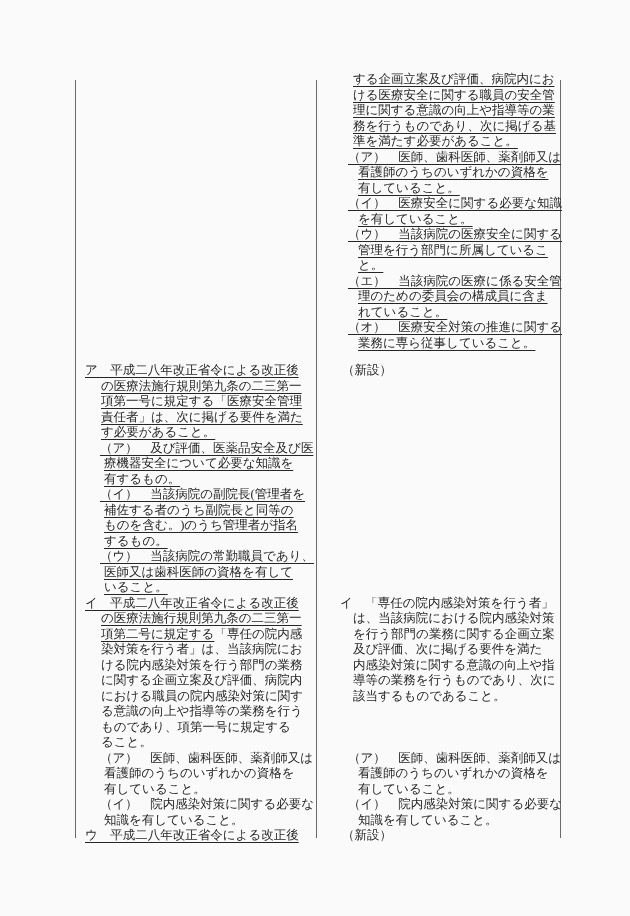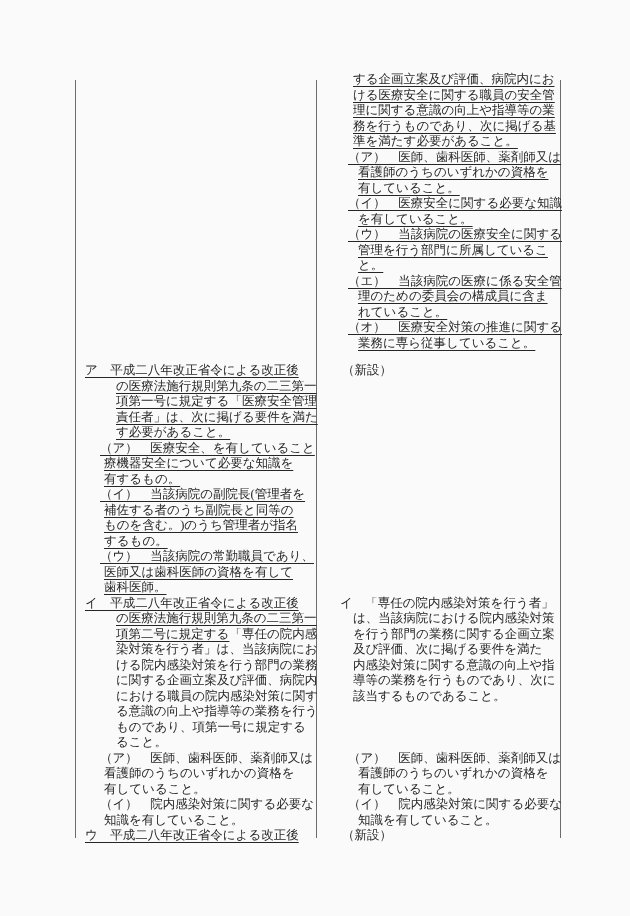--- a/index.html
+++ b/index.html
@@ -39,21 +39,21 @@
   .col-right { width: 245px; }
 
   .line {
     font-size: 12.5px;
     line-height: 15.5px;
     white-space: nowrap;
     letter-spacing: 0;
   }
   
   .col-left  .i0 { padding-left: 10px; }
-  .col-left  .i2 { padding-left: 41px; }
+  .col-left  .i2 { padding-left: 26px; }
   .col-left  .i3 { padding-left: 25px; }
   .col-left  .i4 { padding-left: 29px; }
 
   .col-right .i0 { padding-left: 26px; }
   .col-right .i1 { padding-left: 24px; }
   .col-right .i2 { padding-left: 37px; }
   .col-right .i3 { padding-left: 32px; }
   .col-right .i4 { padding-left: 42px; }
 
   .u {
@@ -94,30 +94,30 @@
         <div class="line i4"><span class="u">業務に専ら従事していること。</span></div>
       </div>
     </div>
     <div class="trow">
       <div class="cell col-left">
         <div class="line i0"><span class="u">ア　平成二八年改正省令による改正後</span></div>
         <div class="line i2"><span class="u">の医療法施行規則第九条の二三第一</span></div>
         <div class="line i2"><span class="u">項第一号に規定する「医療安全管理</span></div>
         <div class="line i2"><span class="u">責任者」は、次に掲げる要件を満た</span></div>
         <div class="line i2"><span class="u">す必要があること。</span></div>
-        <div class="line i3"><span class="u">（ア）　医療安全、を有していること</span></div>
+        <div class="line i3"><span class="u">（ア）　及び評価、医薬品安全及び医</span></div>
         <div class="line i4"><span class="u">療機器安全について必要な知識を</span></div>
         <div class="line i4"><span class="u">有するもの。</span></div>
         <div class="line i3"><span class="u">（イ）　当該病院の副院長(管理者を</span></div>
         <div class="line i4"><span class="u">補佐する者のうち副院長と同等の</span></div>
         <div class="line i4"><span class="u">ものを含む。)のうち管理者が指名</span></div>
         <div class="line i4"><span class="u">するもの。</span></div>
         <div class="line i3"><span class="u">（ウ）　当該病院の常勤職員であり、</span></div>
         <div class="line i4"><span class="u">医師又は歯科医師の資格を有して</span></div>
-        <div class="line i4"><span class="u">歯科医師。</span></div>
+        <div class="line i4"><span class="u">いること。</span></div>
       </div>
       <div class="cell col-right">
         <div class="line i0"><span>（新設）</span></div>
       </div>
     </div>
     <div class="trow">
       <div class="cell col-left">
         <div class="line i0"><span class="u">イ　平成二八年改正省令による改正後</span></div>
         <div class="line i2"><span class="u">の医療法施行規則第九条の二三第一</span></div>
         <div class="line i2"><span class="u">項第二号に規定する</span><span>「専任の院内感</span></div>

